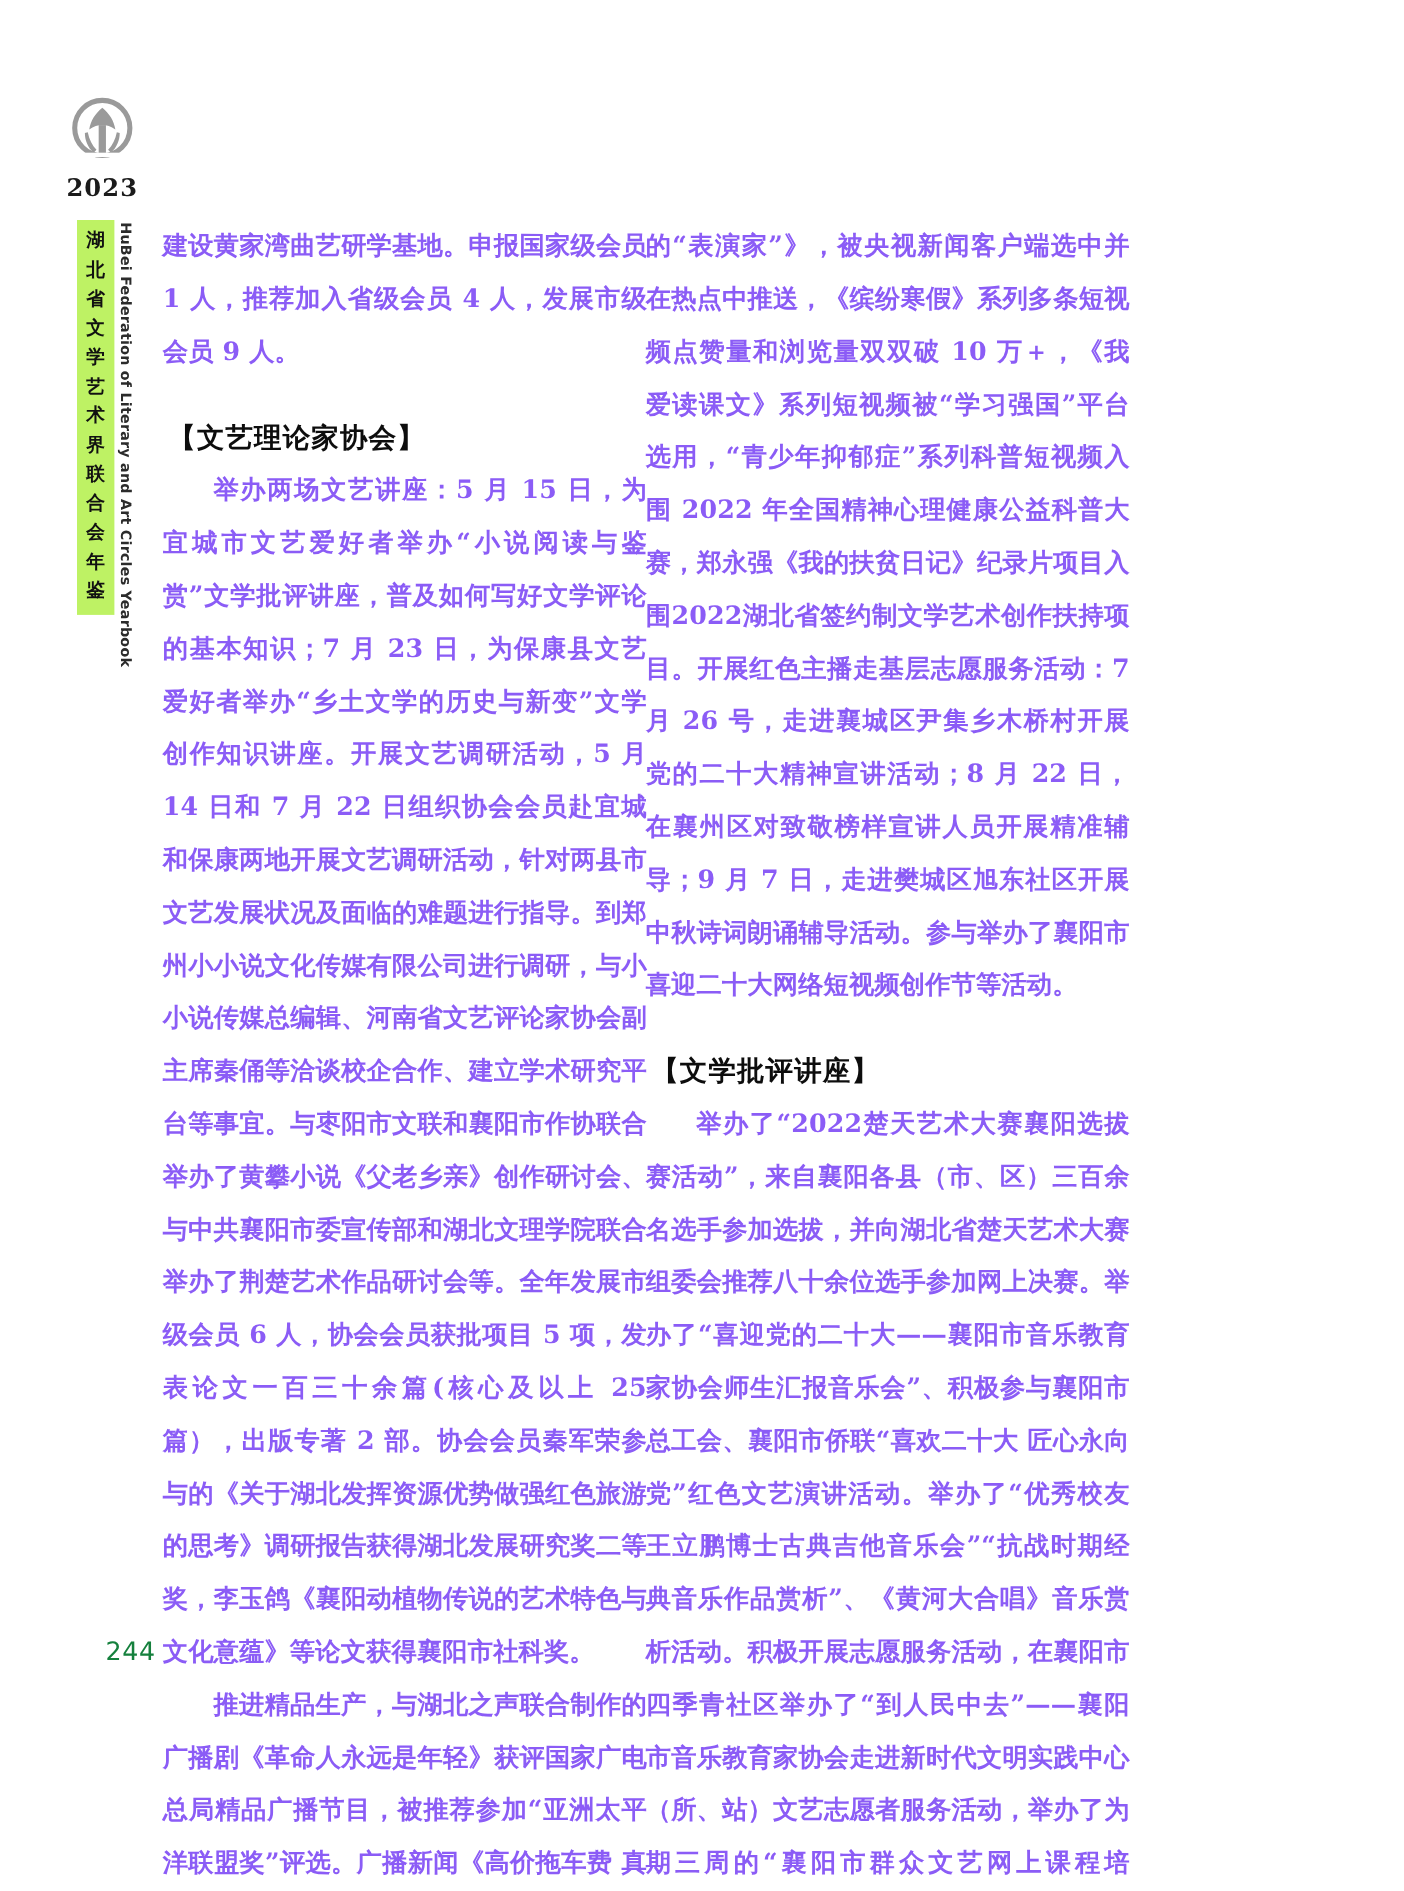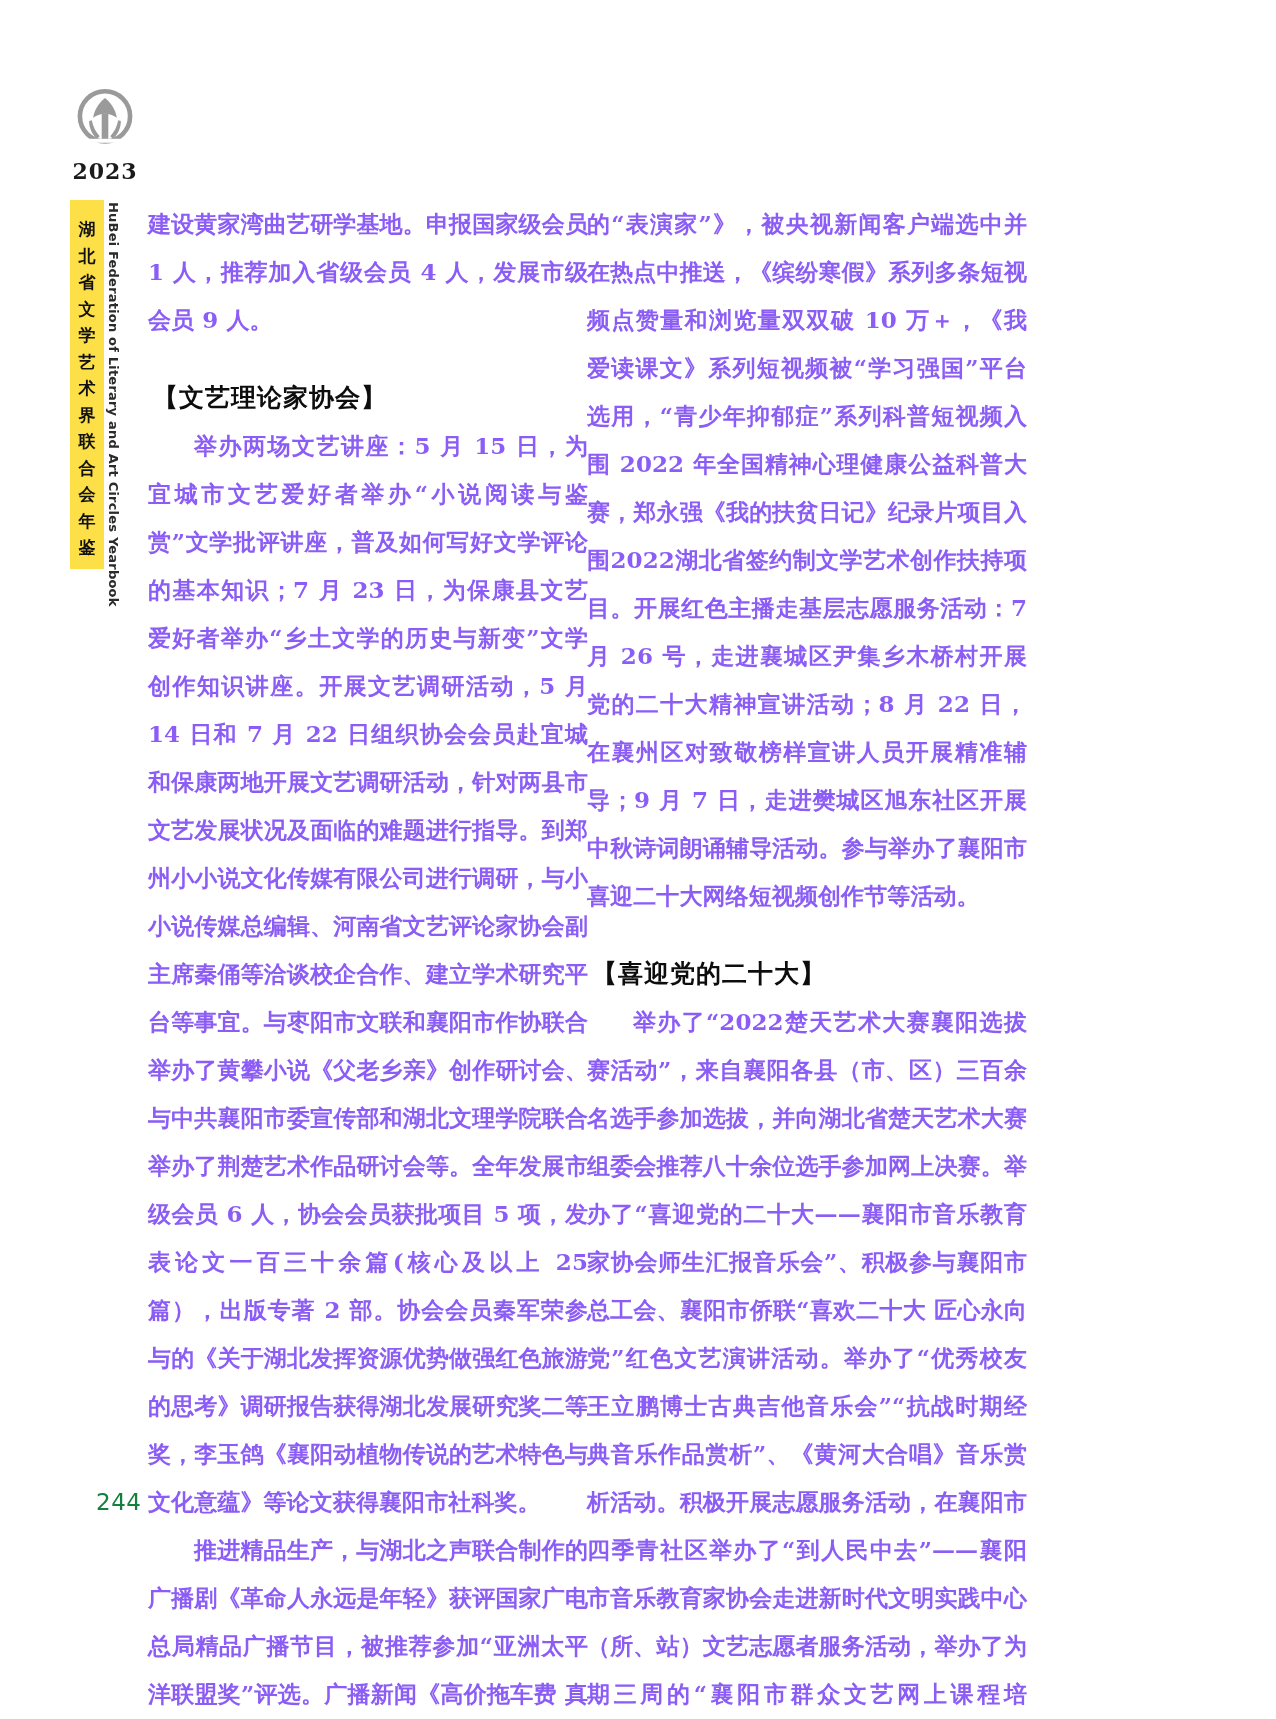--- a/index.html
+++ b/index.html
@@ -14,21 +14,21 @@
     position: relative;
     width: 1276px;
     height: 1719px;
     background: #ffffff;
     overflow: hidden;
   }
 
   
   .rail {
     position: absolute;
-    left: 62px;
+    left: 50px;
     top: 86px;
     width: 86px;
   }
   .logo {
     width: 66px;
     height: 66px;
     margin: 0 auto;
     display: block;
   }
   .year {
@@ -46,22 +46,22 @@
     left: 70px;
     top: 200px;
     width: 74px;
     height: 400px;
   }
   .vbar-cn {
     position: absolute;
     left: 0px;
     top: 0px;
     width: 30px;
-    background: #fde047;
-    padding: 16px 2px 8px 2px;
+    background: #bef264;
+    padding: 6px 2px 8px 2px;
     text-align: center;
     font-family: "DejaVu Sans", "Liberation Sans", sans-serif;
     font-weight: 700;
     font-size: 17px;
     line-height: 26.5px;
     color: #111111;
     letter-spacing: 0px;
     word-break: break-all;
     writing-mode: horizontal-tb;
   }
@@ -151,19 +151,19 @@
 
     <h2 class="section-head">【文艺理论家协会】</h2>
     <p class="para indent">举办两场文艺讲座：5 月 15 日，为宜城市文艺爱好者举办“小说阅读与鉴赏”文学批评讲座，普及如何写好文学评论的基本知识；7 月 23 日，为保康县文艺爱好者举办“乡土文学的历史与新变”文学创作知识讲座。开展文艺调研活动，5 月 14 日和 7 月 22 日组织协会会员赴宜城和保康两地开展文艺调研活动，针对两县市文艺发展状况及面临的难题进行指导。到郑州小小说文化传媒有限公司进行调研，与小小说传媒总编辑、河南省文艺评论家协会副主席秦俑等洽谈校企合作、建立学术研究平台等事宜。与枣阳市文联和襄阳市作协联合举办了黄攀小说《父老乡亲》创作研讨会、与中共襄阳市委宣传部和湖北文理学院联合举办了荆楚艺术作品研讨会等。全年发展市级会员 6 人，协会会员获批项目 5 项，发表论文一百三十余篇(核心及以上 25 篇），出版专著 2 部。协会会员秦军荣参与的《关于湖北发挥资源优势做强红色旅游的思考》调研报告获得湖北发展研究奖二等奖，李玉鸽《襄阳动植物传说的艺术特色与文化意蕴》等论文获得襄阳市社科奖。</p>
 
     <p class="para indent">推进精品生产，与湖北之声联合制作的广播剧《革命人永远是年轻》获评国家广电总局精品广播节目，被推荐参加“亚洲太平洋联盟奖”评选。广播新闻《高价拖车费 真的“伤不起”》被湖北省记协推荐参加第三十二届中国新闻奖评选；喜迎党的二十大广播剧《问天》被湖北省委宣传部、湖北省广电局列为湖北省重点文艺项目。会员作品原创短视频《劳动创造幸福》系列之《景区里</p>
   </div>
 
   <div class="col col-right">
     <p class="para cont">的“表演家”》，被央视新闻客户端选中并在热点中推送，《缤纷寒假》系列多条短视频点赞量和浏览量双双破 10 万＋，《我爱读课文》系列短视频被“学习强国”平台选用，“青少年抑郁症”系列科普短视频入围 2022 年全国精神心理健康公益科普大赛，郑永强《我的扶贫日记》纪录片项目入围2022湖北省签约制文学艺术创作扶持项目。开展红色主播走基层志愿服务活动：7 月 26 号，走进襄城区尹集乡木桥村开展党的二十大精神宣讲活动；8 月 22 日，在襄州区对致敬榜样宣讲人员开展精准辅导；9 月 7 日，走进樊城区旭东社区开展中秋诗词朗诵辅导活动。参与举办了襄阳市喜迎二十大网络短视频创作节等活动。</p>
 
-    <h2 class="section-head">【喜迎党的二十大】</h2>
+    <h2 class="section-head">【文学批评讲座】</h2>
     <p class="para indent">举办了“2022楚天艺术大赛襄阳选拔赛活动”，来自襄阳各县（市、区）三百余名选手参加选拔，并向湖北省楚天艺术大赛组委会推荐八十余位选手参加网上决赛。举办了“喜迎党的二十大——襄阳市音乐教育家协会师生汇报音乐会”、积极参与襄阳市总工会、襄阳市侨联“喜欢二十大 匠心永向党”红色文艺演讲活动。举办了“优秀校友王立鹏博士古典吉他音乐会”“抗战时期经典音乐作品赏析”、《黄河大合唱》音乐赏析活动。积极开展志愿服务活动，在襄阳市四季青社区举办了“到人民中去”——襄阳市音乐教育家协会走进新时代文明实践中心（所、站）文艺志愿者服务活动，举办了为期三周的“襄阳市群众文艺网上课程培训”，为 10 个合唱团现场合唱排练指导，在汇文综合高中举办了“文艺进校园”活动。全年发展市级会员 15 人，协会会员麻华作品《普通高校音乐教育专业核心课程群体系构建——依据、内容、保障》在《湖北文理学院学报》发表。</p>
   </div>
 
   <div class="folio">244</div>
 
 </div>
 
 </body></html>

